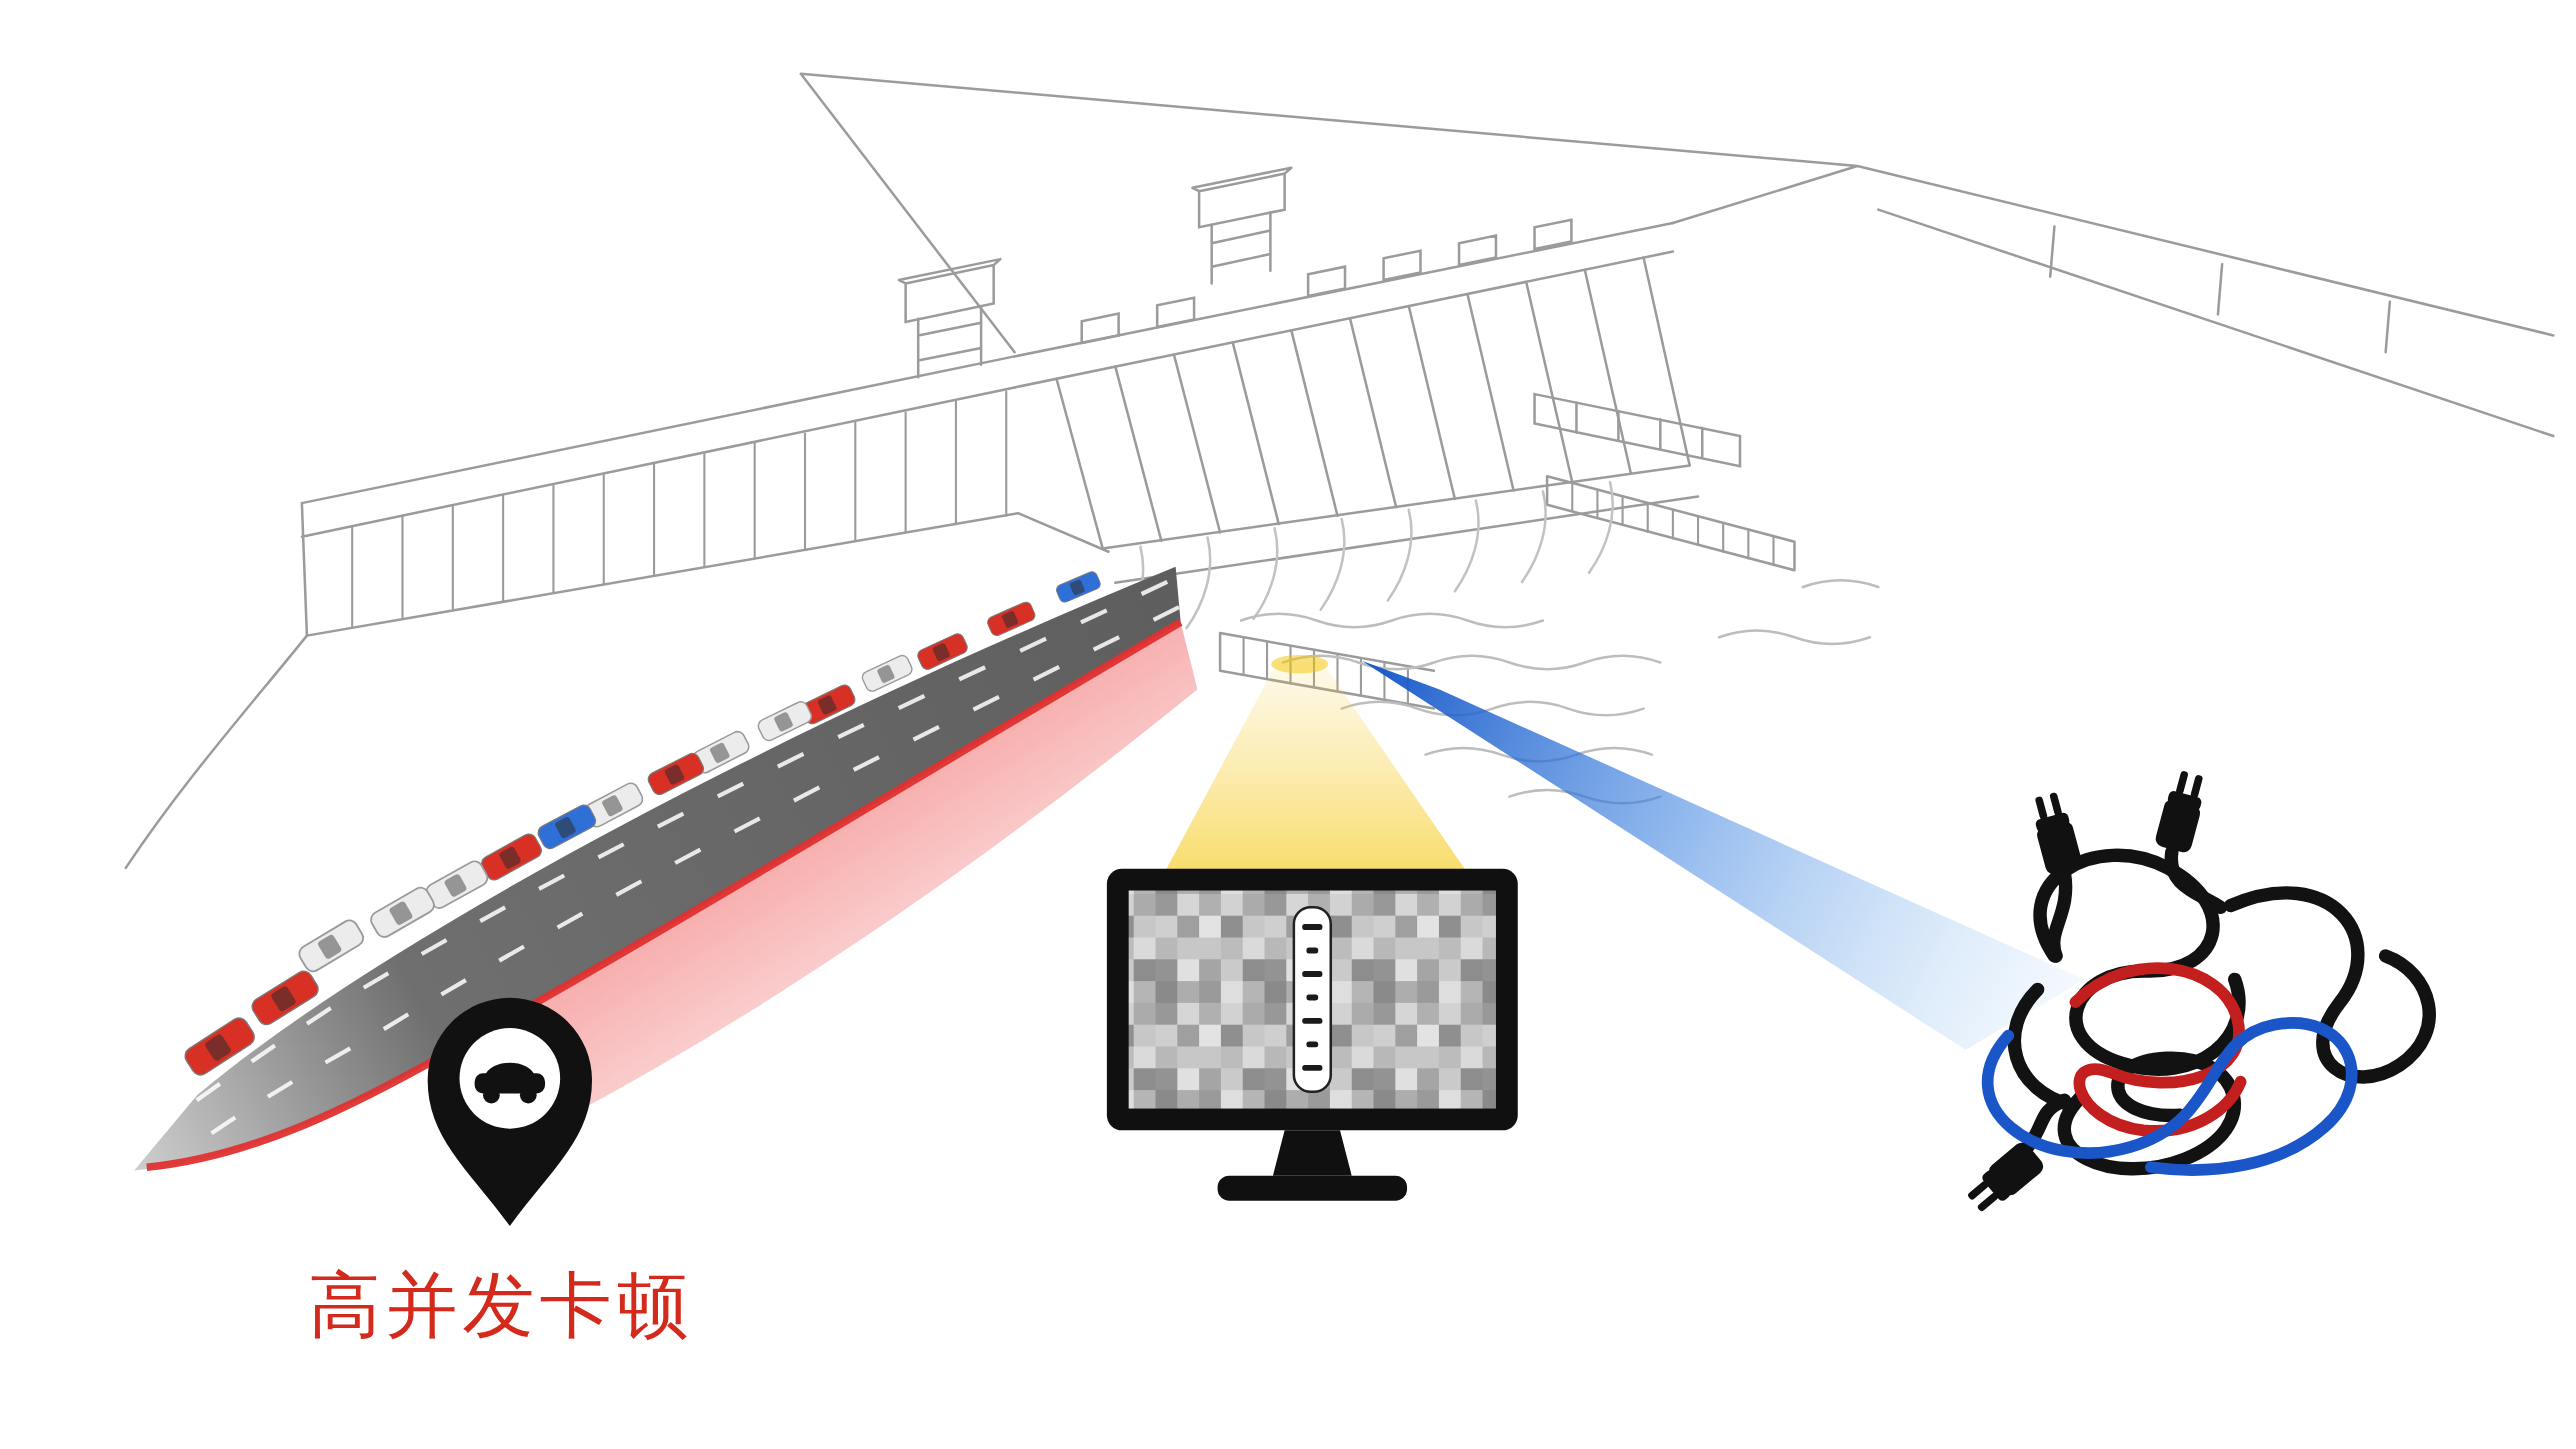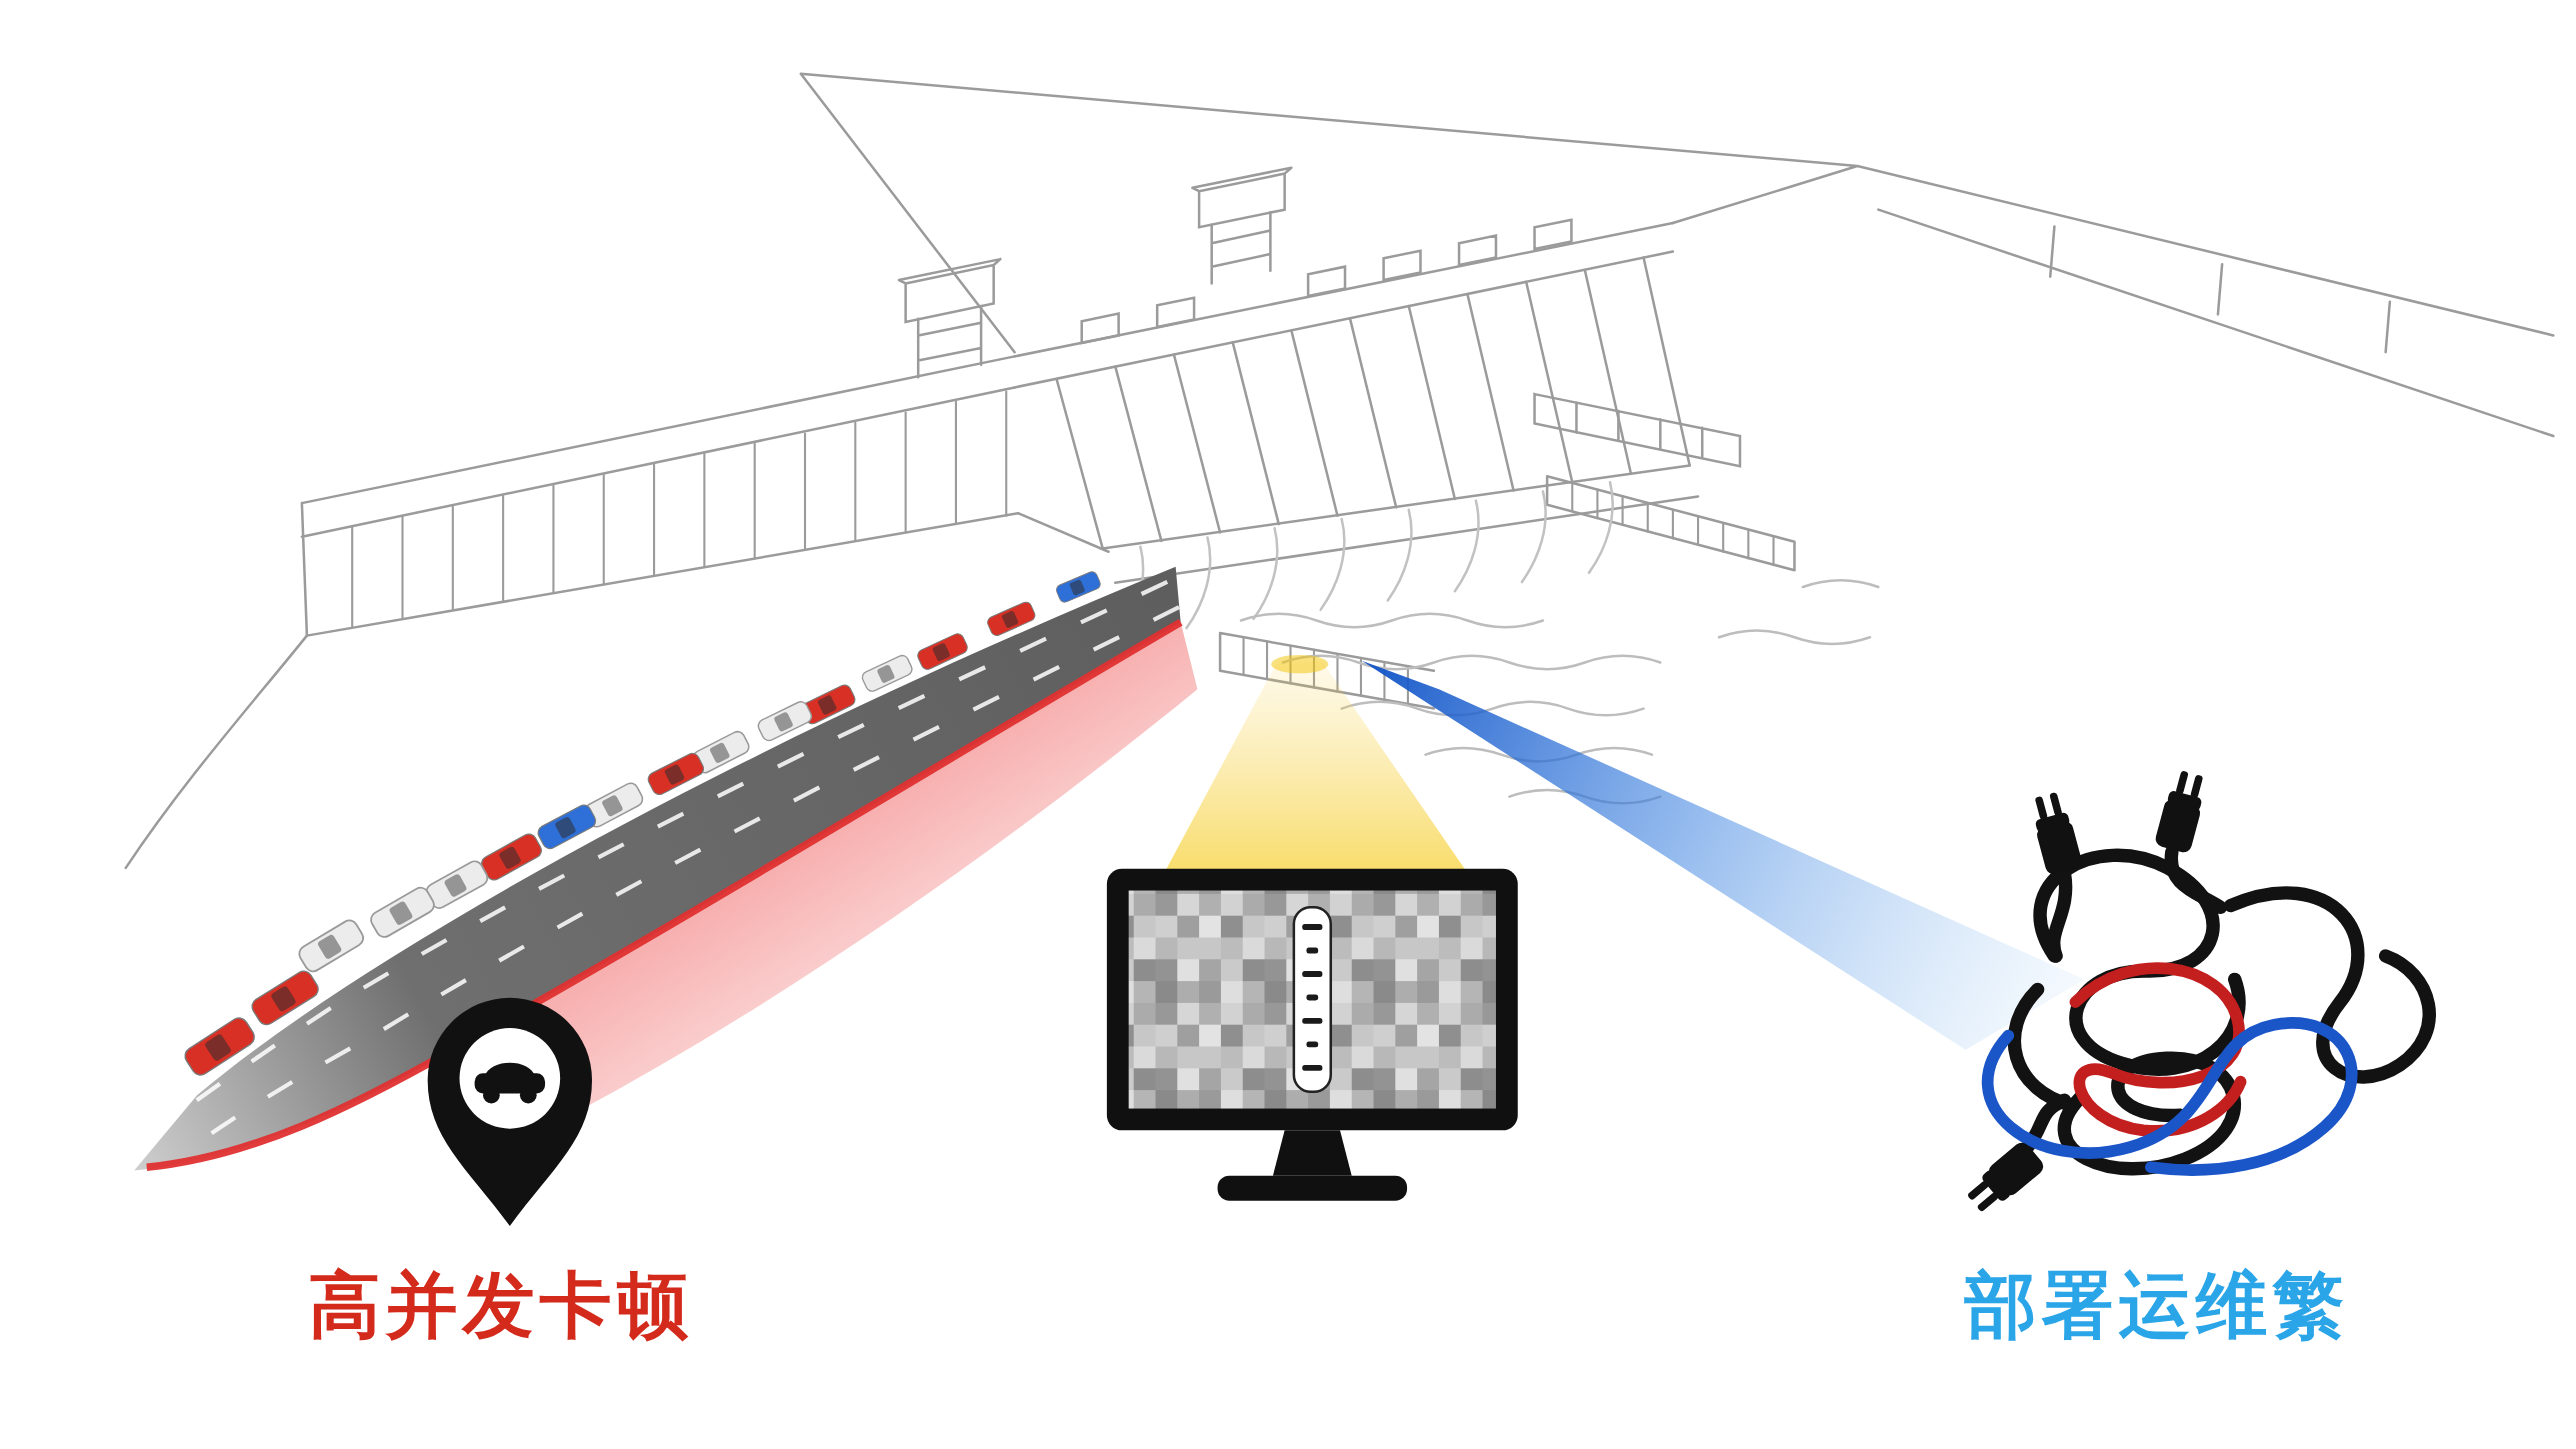--- a/index.html
+++ b/index.html
@@ -3,21 +3,21 @@
 <meta charset="utf-8">
 <style>
   html,body{margin:0;padding:0;background:#ffffff;}
   .stage{
     position:relative;width:2576px;height:1449px;overflow:hidden;background:#ffffff;
     font-family:"Liberation Sans","DejaVu Sans",sans-serif;
   }
   .stage svg{position:absolute;left:0;top:0;}
   .caption{
     position:absolute;top:1258px;transform:translateX(-50%);
-    font-size:72px;font-weight:700;letter-spacing:5px;white-space:nowrap;
+    font-size:72px;font-weight:400;letter-spacing:5px;white-space:nowrap;
   }
 </style>
 </head>
 <body>
 
 <div class="stage">
 
 <svg width="2576" height="1449" viewBox="0 0 3072 1728">
   <defs>
     <linearGradient id="roadGrad" gradientUnits="userSpaceOnUse" x1="1400" y1="700" x2="160" y2="1400">
@@ -259,16 +259,15 @@
         <rect x="34" y="-13" width="28" height="9" rx="4"></rect>
             <rect x="34" y="5" width="28" height="9" rx="4"></rect>
       </g>
     </g>
   </g>
 </svg>
 
 <div class="caption" style="left: 501px; color: rgb(211, 42, 28);">高并发卡顿</div>
 
 
-<div class="caption" style="left: 2157px; color: rgb(42, 165, 232);">部署运维繁</div>
 
 </div>
 
 
 </body></html>

